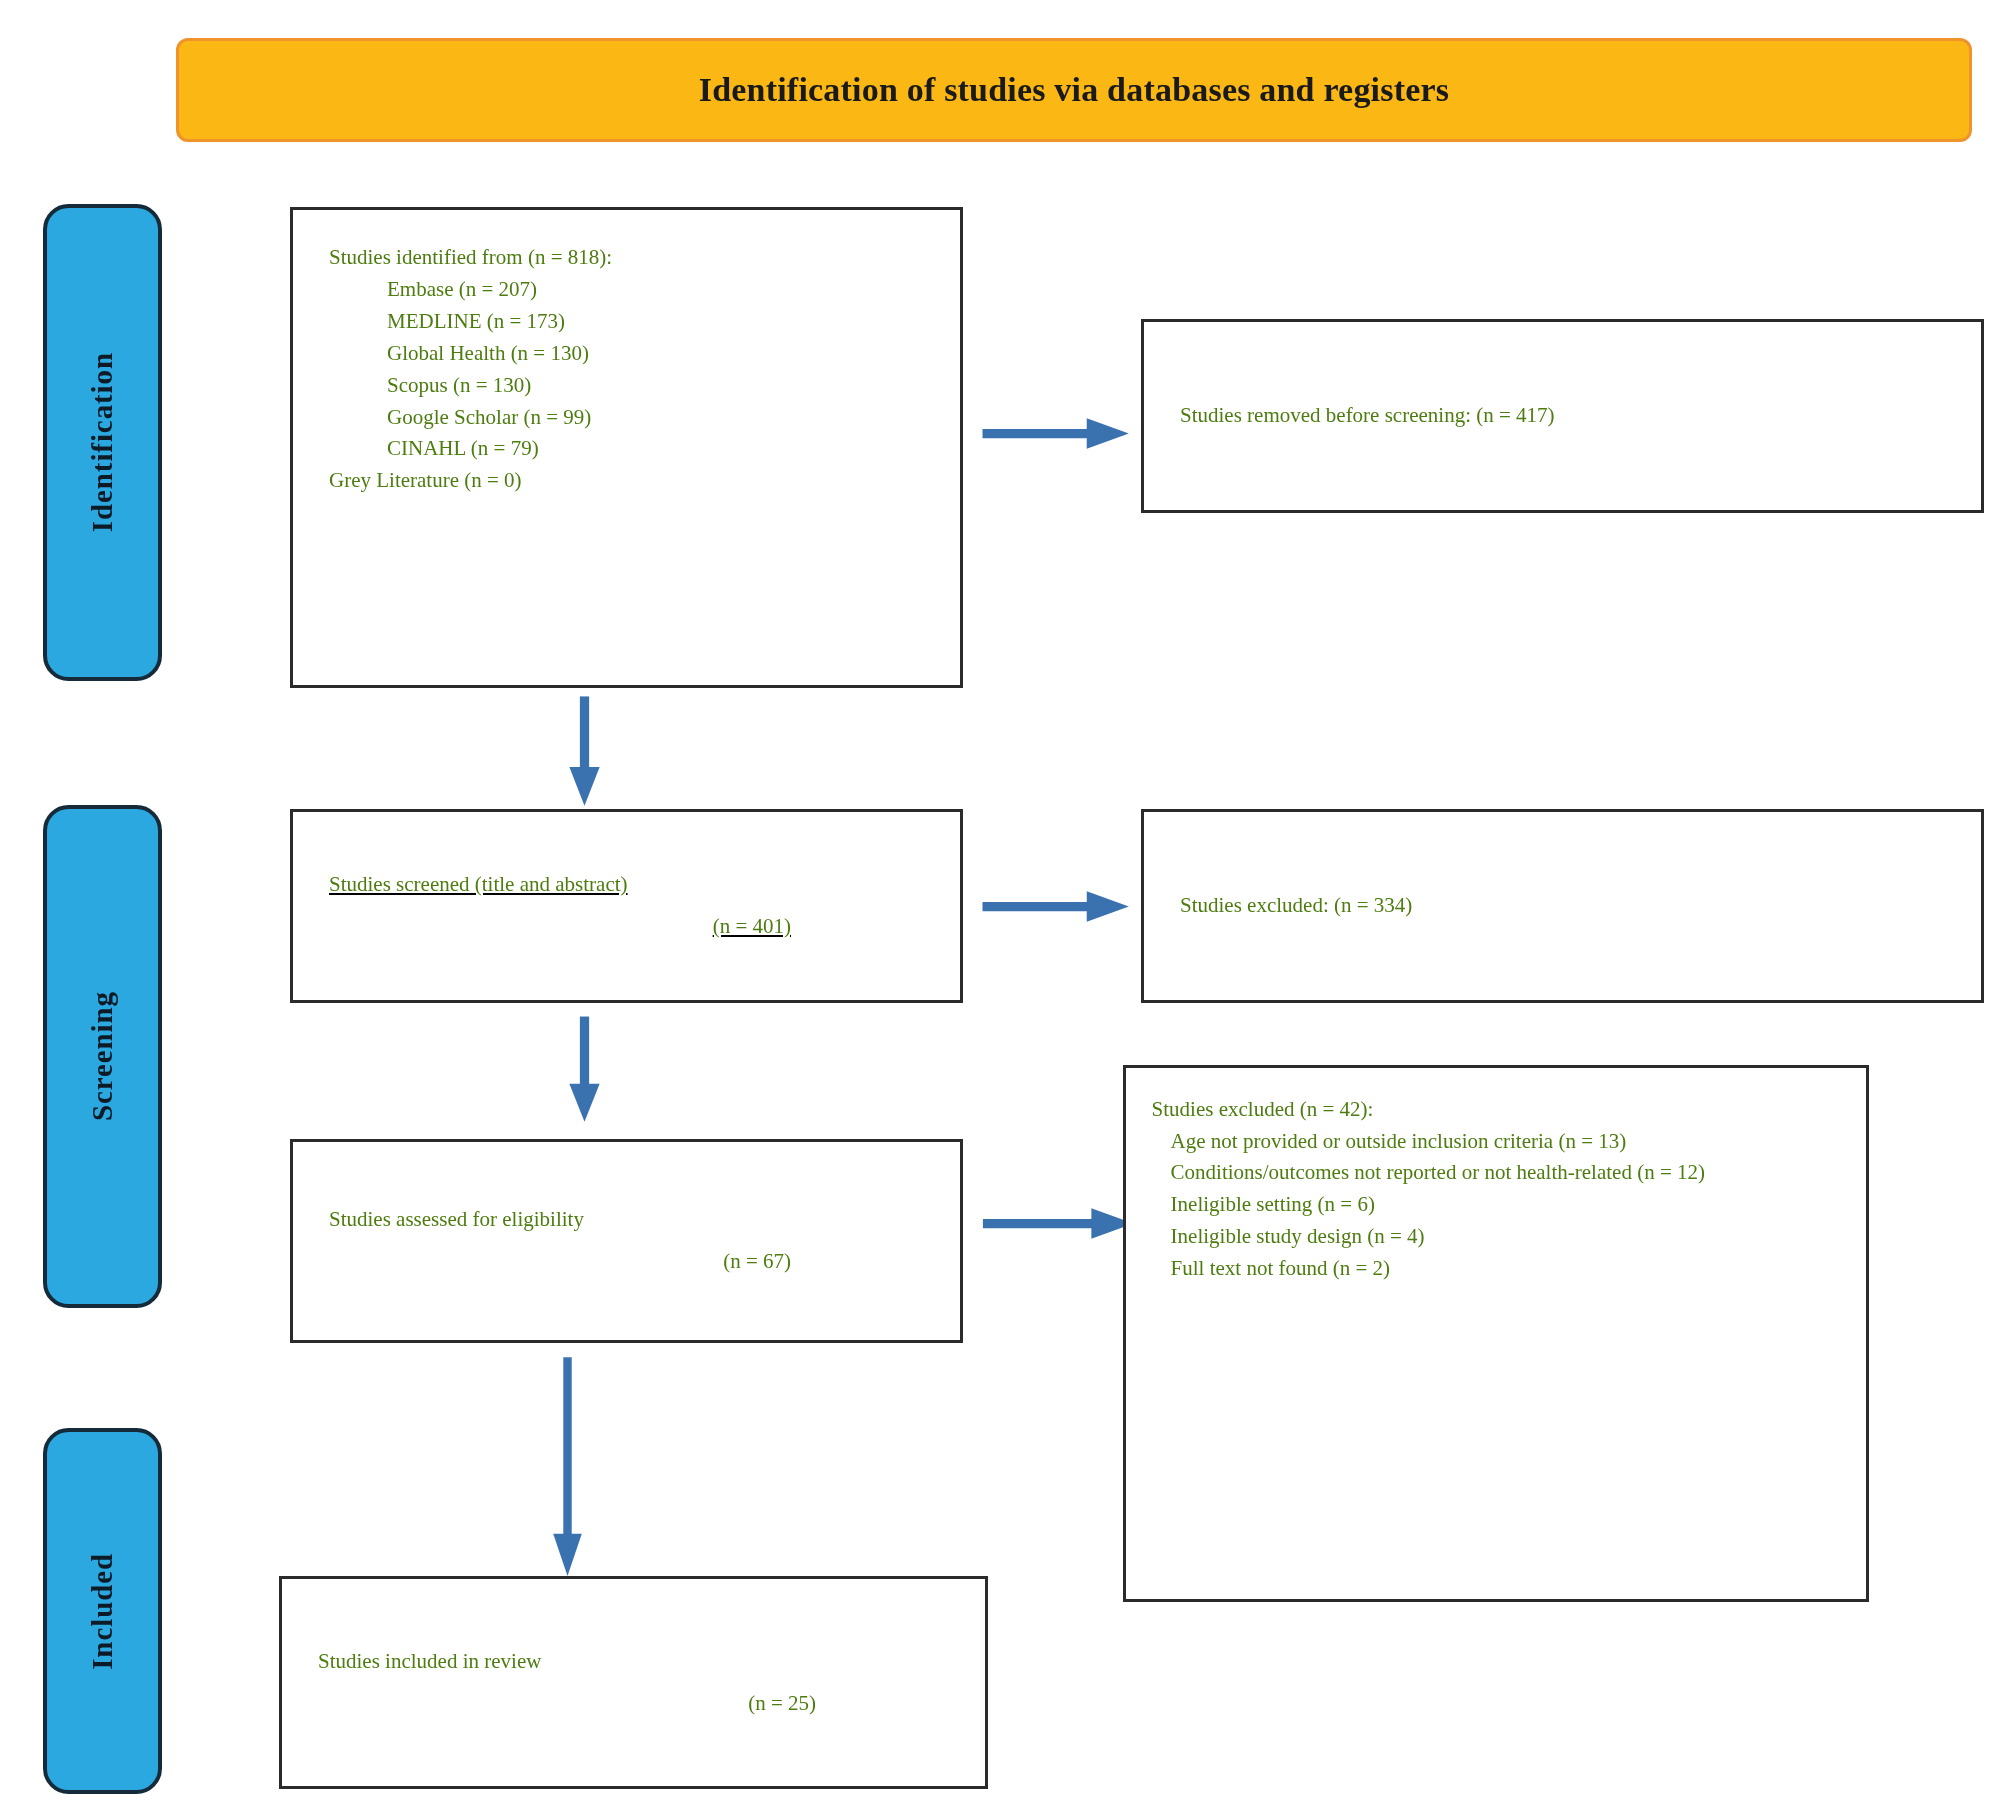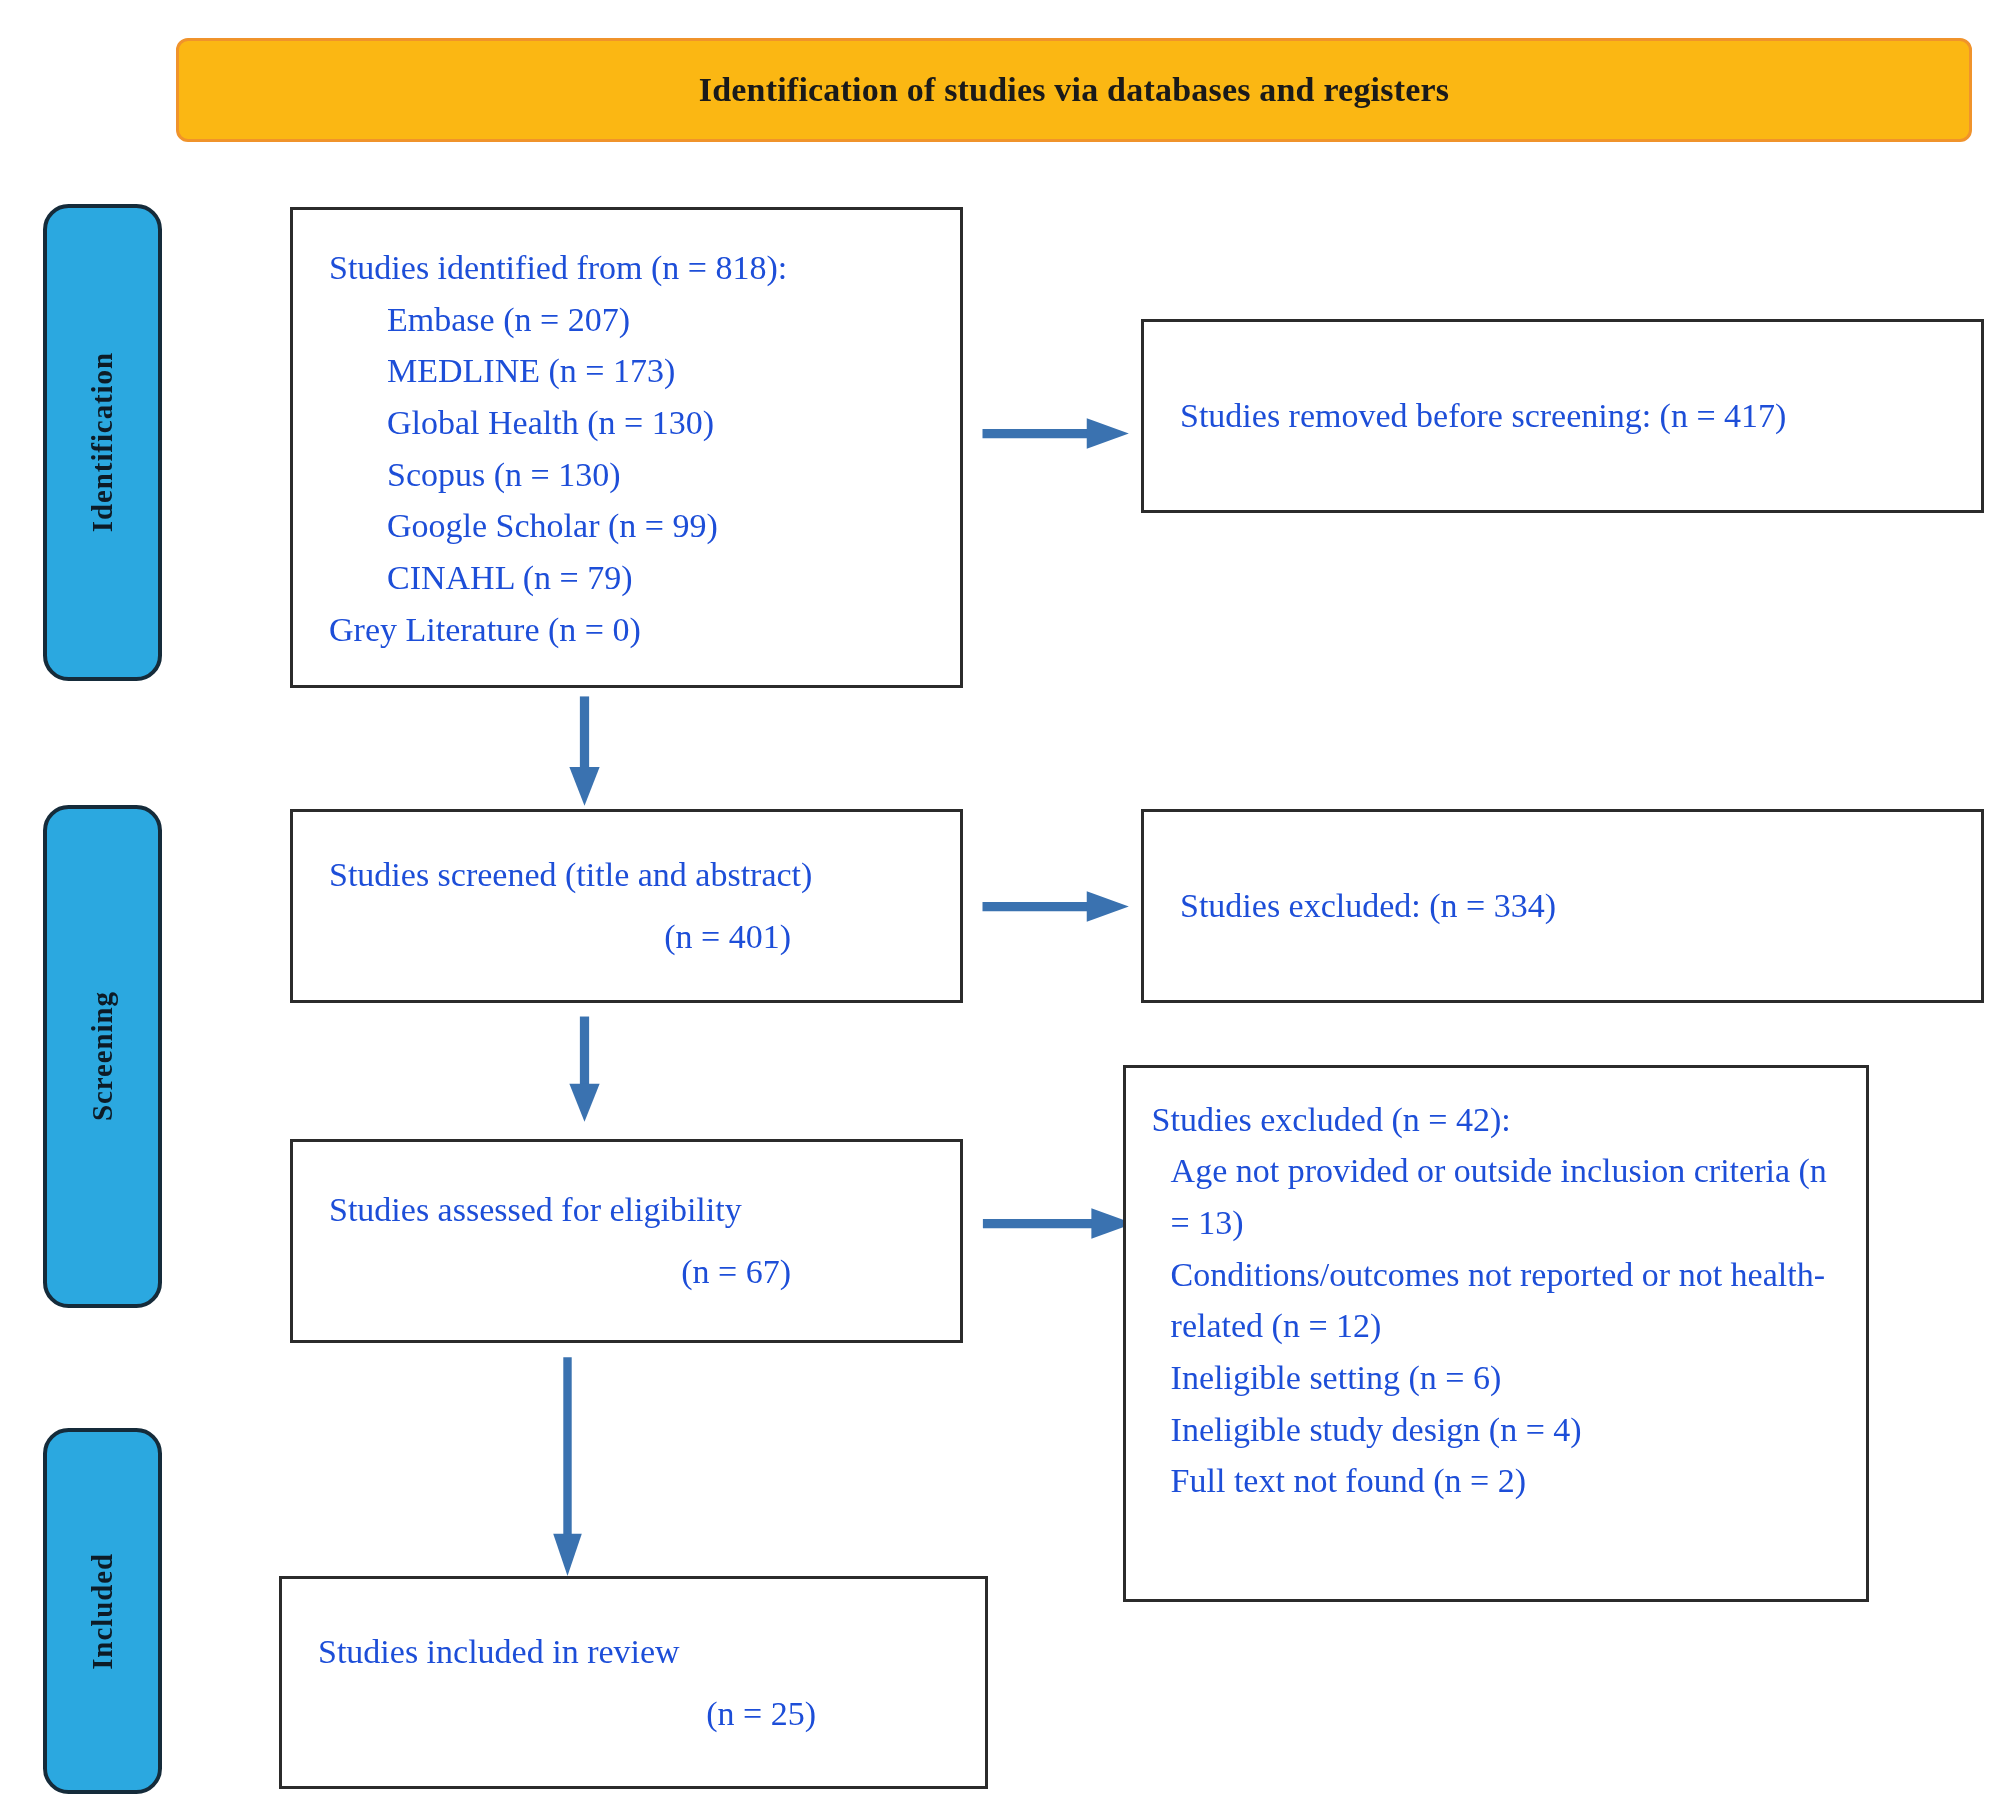--- a/index.html
+++ b/index.html
@@ -77,23 +77,23 @@
     display: flex;
     flex-direction: column;
     justify-content: center;
     box-sizing: border-box;
   }
   .box-inner.pad-tl {
     justify-content: flex-start;
     padding: 32px 22px 0 36px;
   }
   .box-line {
-    font-size: 34px;
+    font-size: 21px;
     line-height: 1.52;
-    color: #1d4ed8;
+    color: #4d7c0f;
     white-space: nowrap;
   }
   .box-line.indent {
     padding-left: 58px;
   }
   .box-line.right {
     text-align: right;
     padding-right: 147px;
     margin-top: 10px;
   }
@@ -158,21 +158,21 @@
       <div class="box-line">Studies removed before screening: (n = 417)</div>
     </div>
   </div>
 
   <svg class="arrow-v" style="left:566px; top:694px;" width="37" height="115" viewBox="0 0 44 135">
     <line x1="22" y1="2" x2="22" y2="92" stroke="#3A72B0" stroke-width="11"></line>
     <polygon points="4,86 22,132 40,86" fill="#3A72B0"></polygon>
   </svg>
 
   <div class="box" style="left:290px; top:809px; width:673px; height:194px;">
-    <div class="box-inner" style="padding:0 22px 0 36px;">
+    <div class="box-inner" style="padding:0 22px 0 36px;text-decoration:underline;">
       <div class="box-line">Studies screened (title and abstract)</div>
       <div class="box-line right">(n = 401)</div>
     </div>
   </div>
 
   <svg class="arrow-h" style="left:980px; top:888px;" width="153" height="37" viewBox="0 0 180 44">
     <line x1="2" y1="22" x2="132" y2="22" stroke="#3A72B0" stroke-width="11"></line>
     <polygon points="126,4 176,22 126,40" fill="#3A72B0"></polygon>
   </svg>
 

